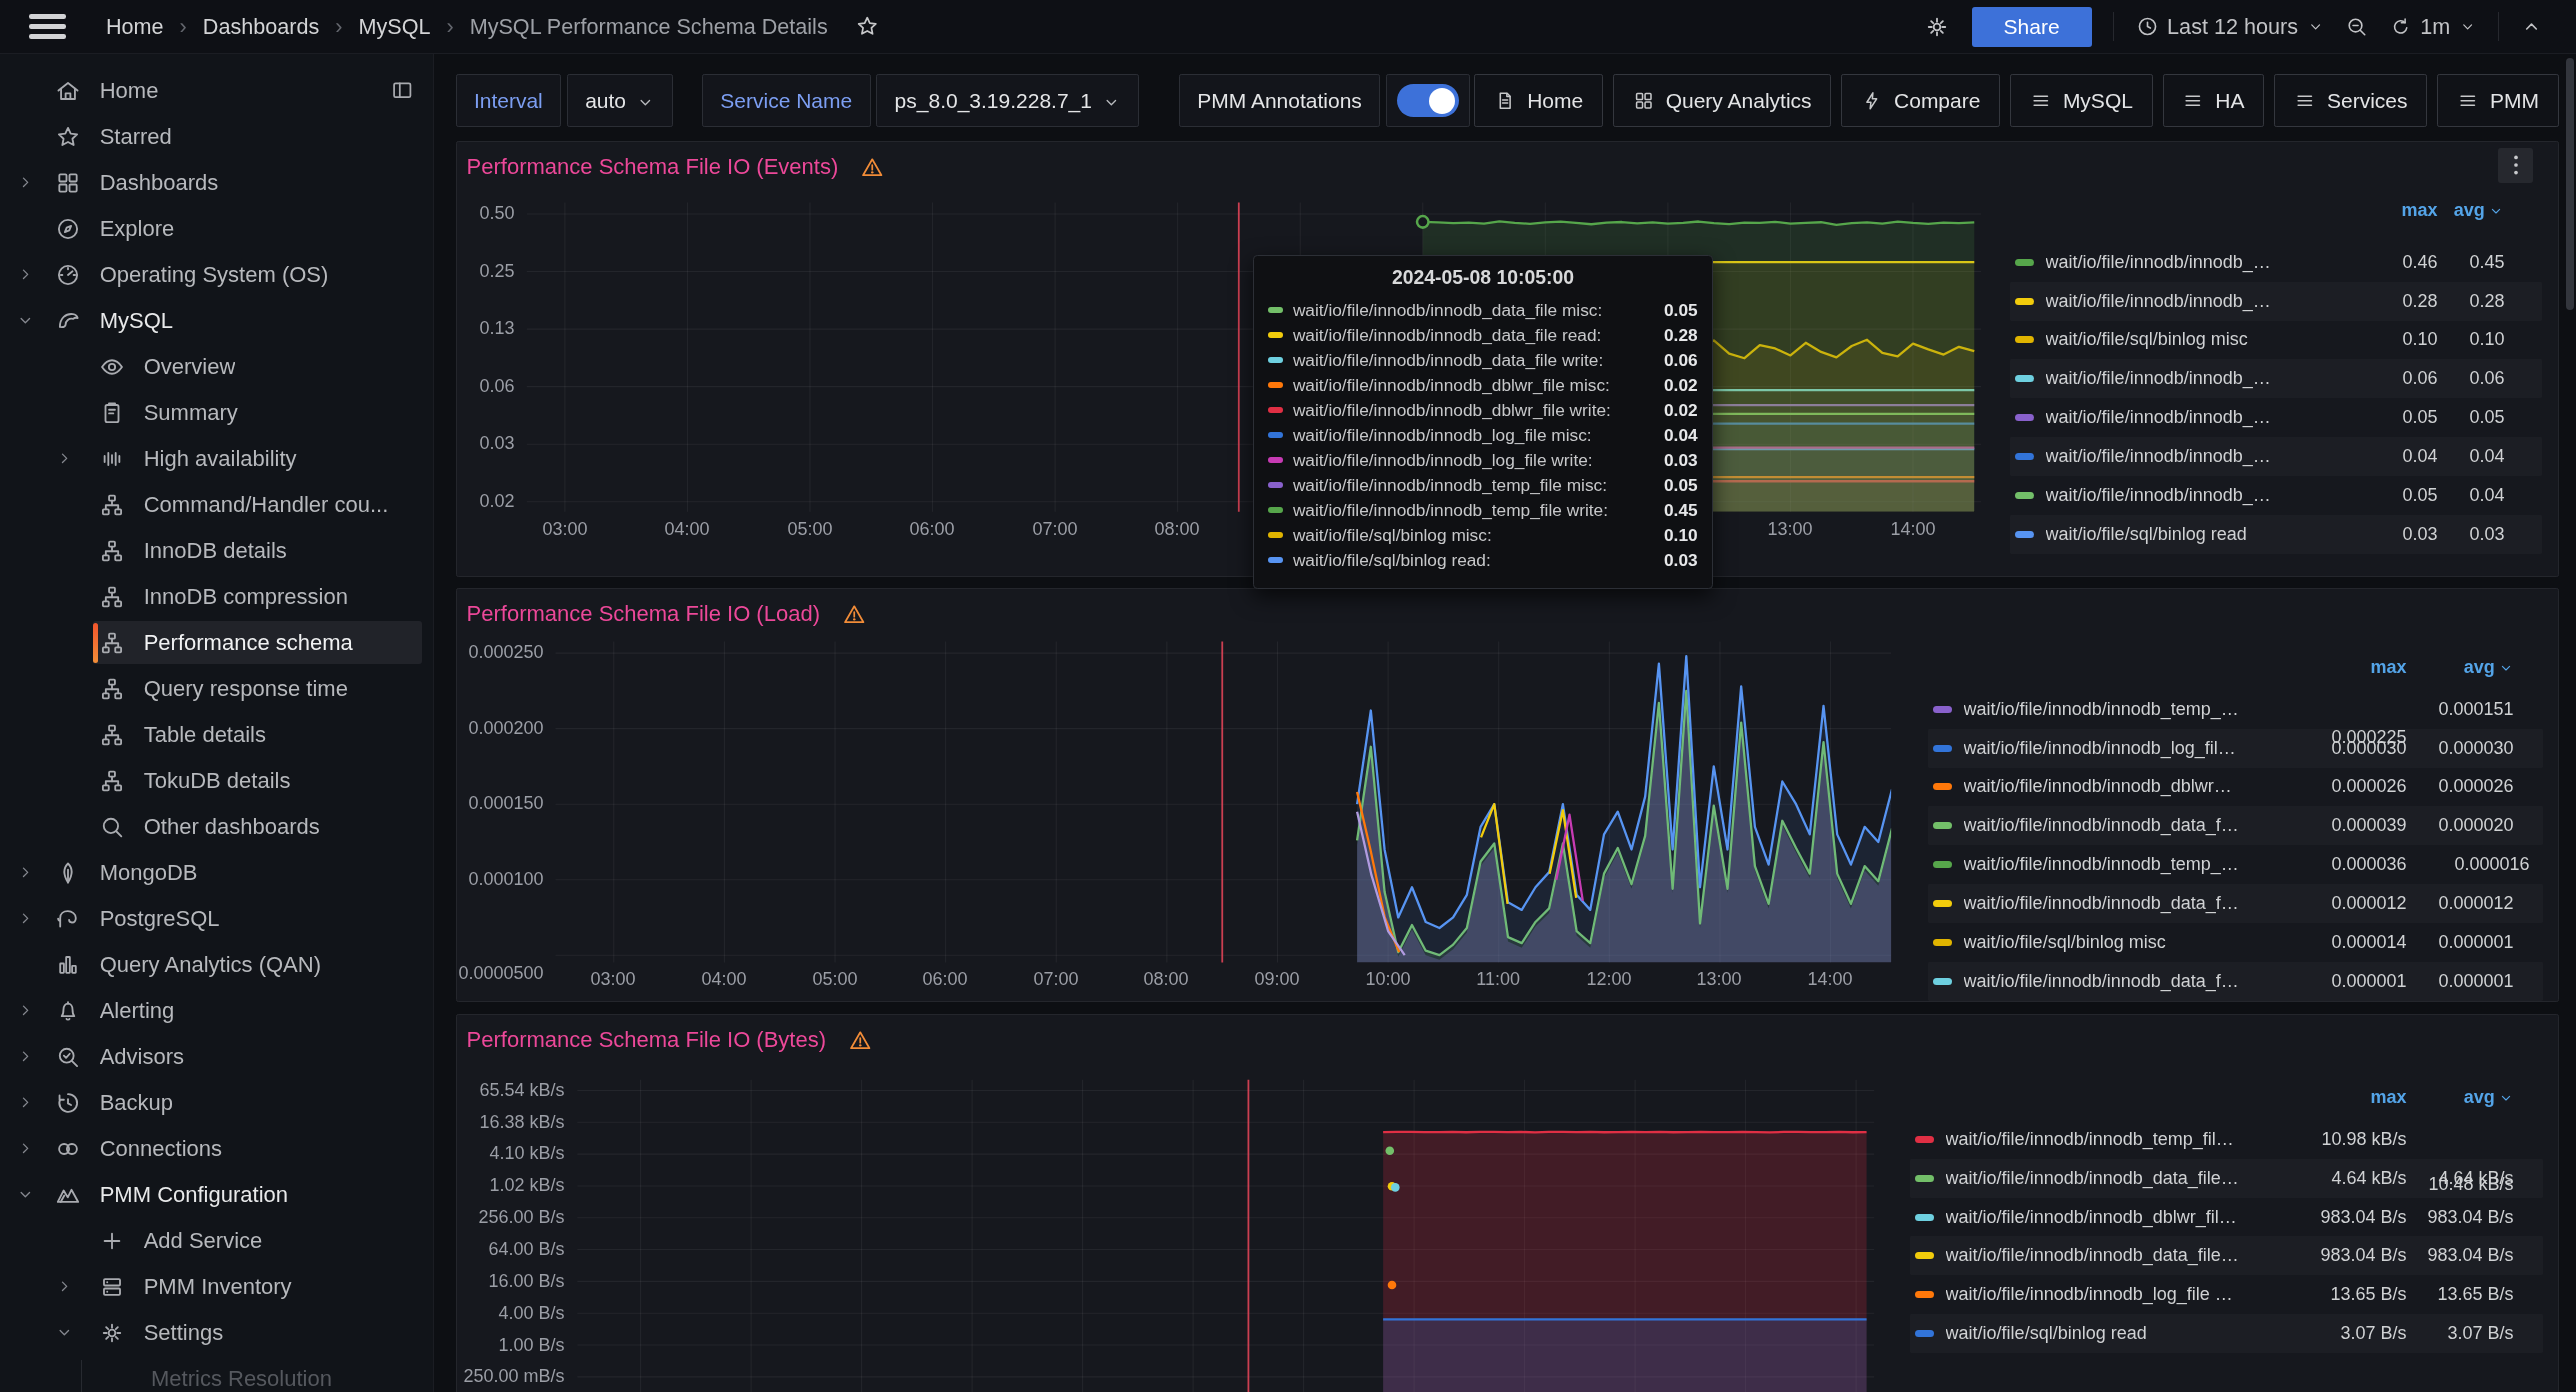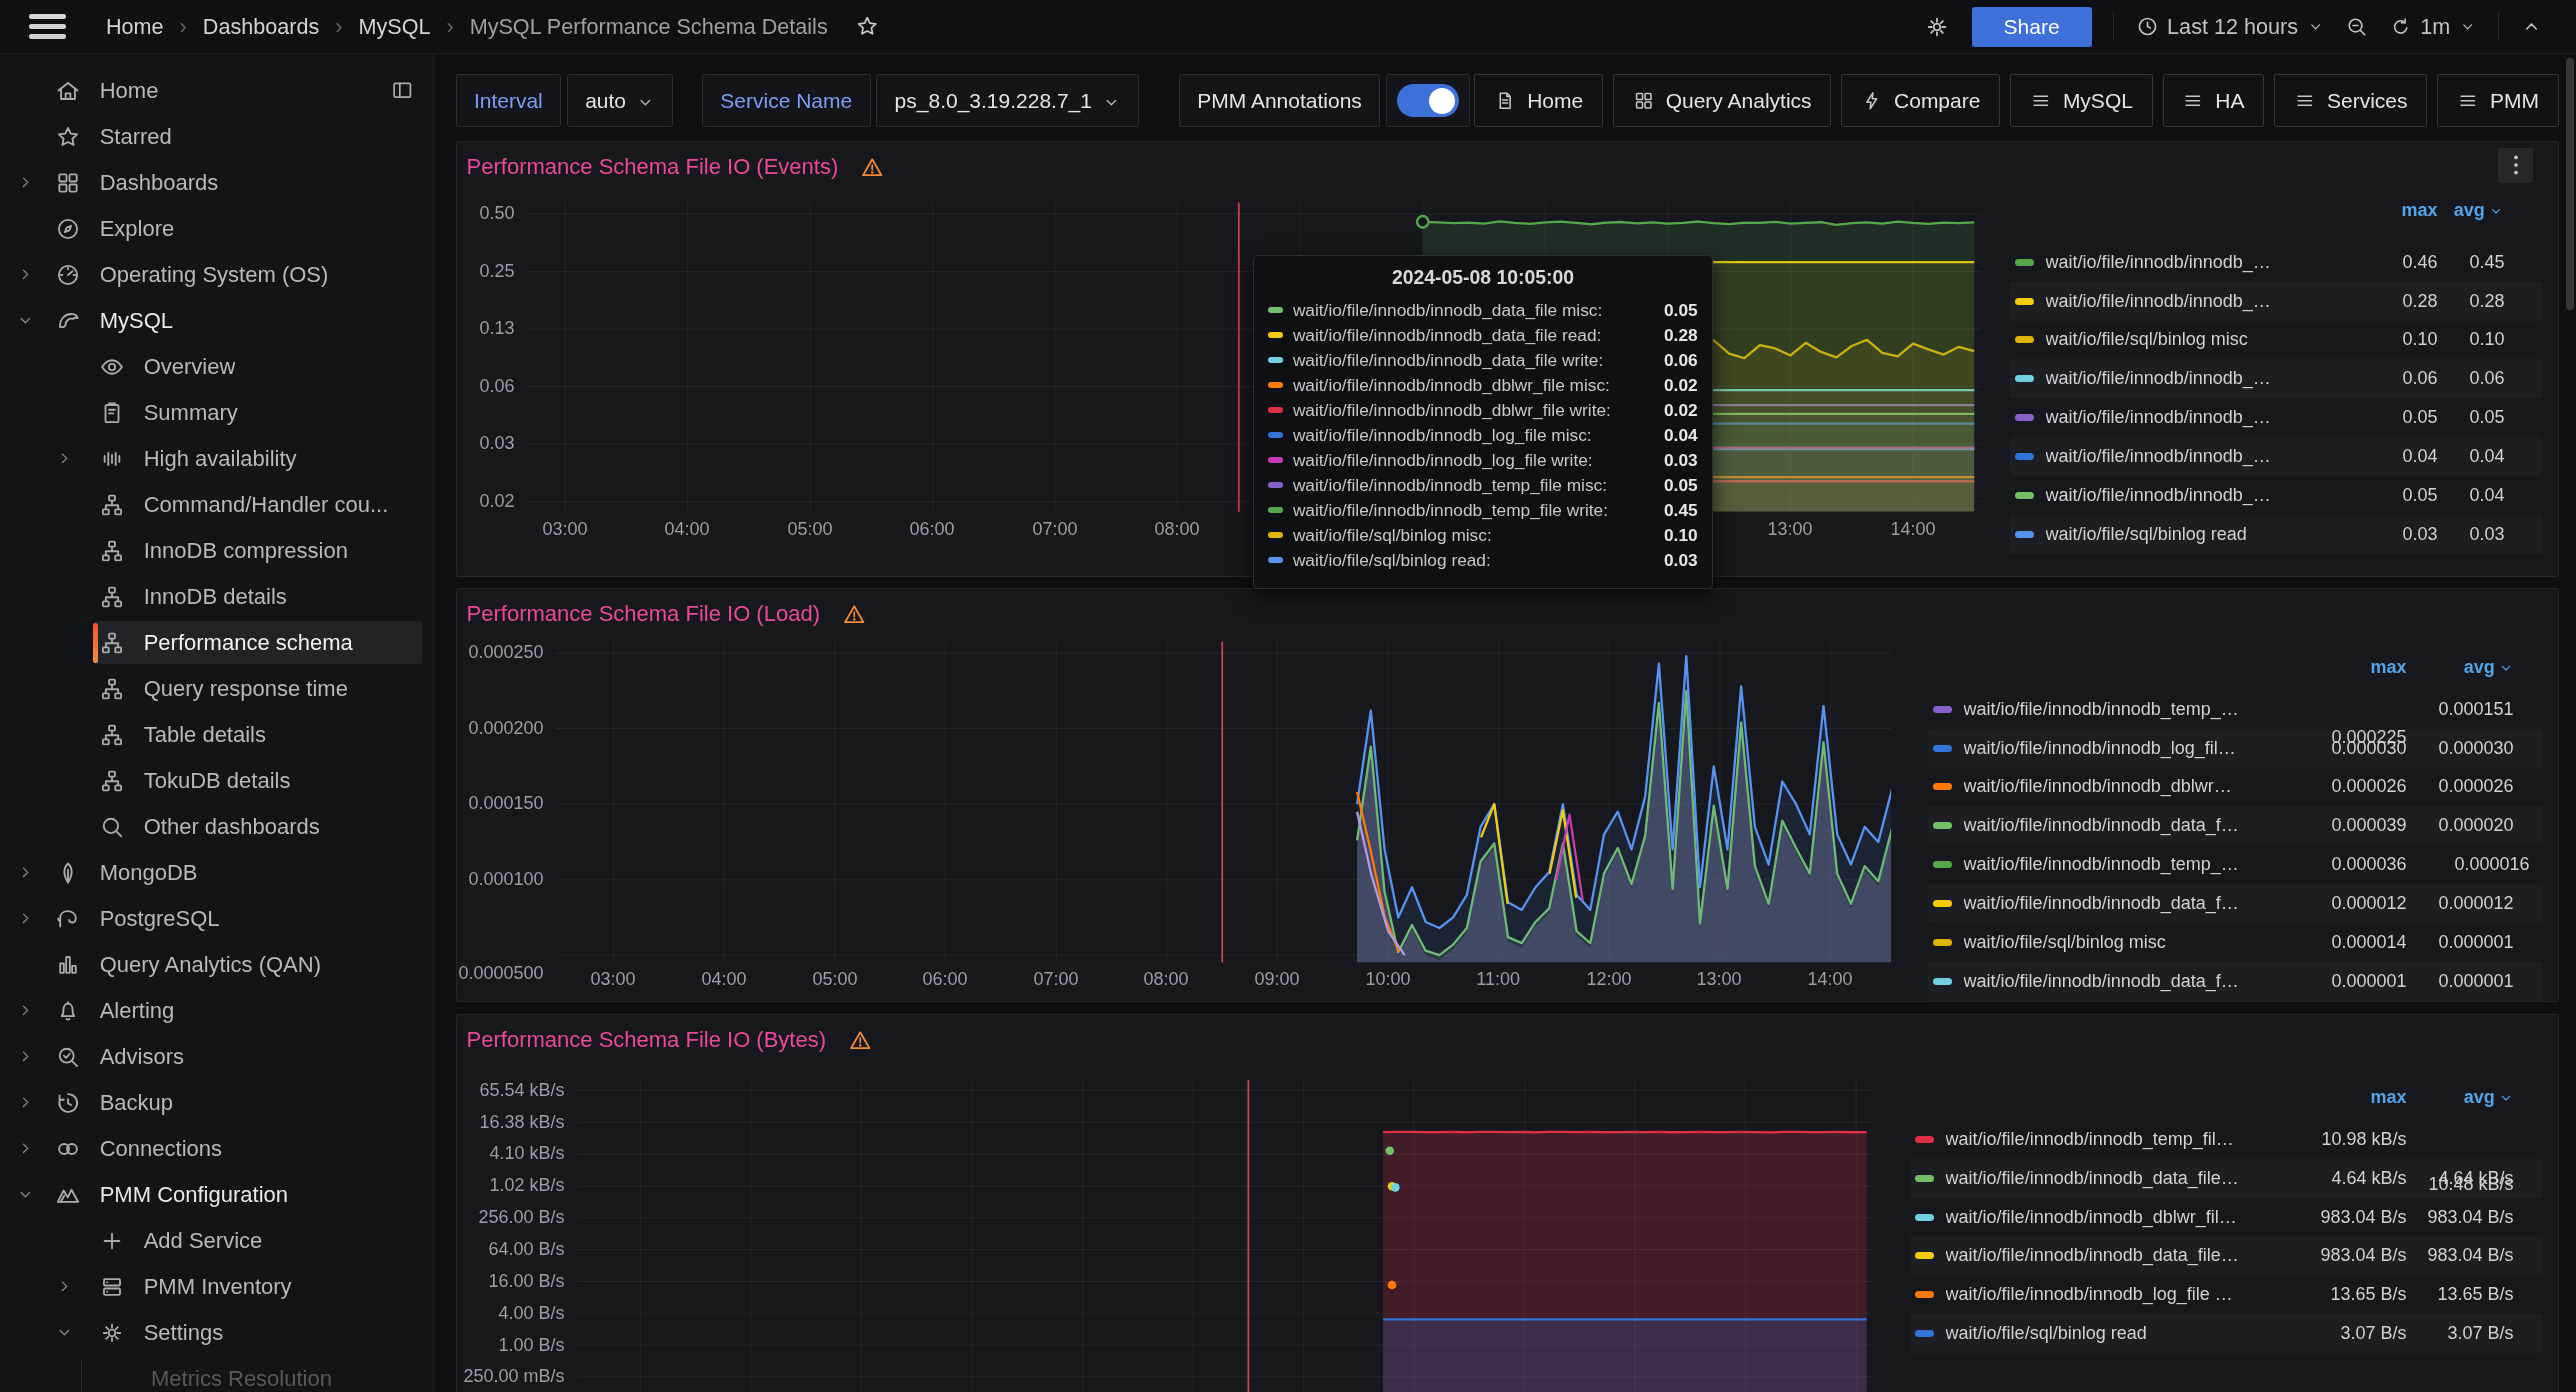--- a/index.html
+++ b/index.html
@@ -309,33 +309,33 @@
       <div class="srow lv1">
         <span class="icn icon">
           <svg viewBox="0 0 24 24" width="26" height="26" fill="none" stroke="currentColor" stroke-width="1.7" stroke-linecap="round" stroke-linejoin="round">
             <rect x="9.3" y="3.4" width="5.4" height="4.6" rx="0.8"></rect>
             <rect x="3.6" y="16" width="5.4" height="4.6" rx="0.8"></rect>
             <rect x="15" y="16" width="5.4" height="4.6" rx="0.8"></rect>
             <path d="M12 8 V12.2"></path>
             <path d="M6.3 16 V12.2 H17.7 V16"></path>
           </svg>
         </span>
-        <span class="lbl">InnoDB compression</span>
+        <span class="lbl">InnoDB details</span>
       </div>
       <div class="srow lv1">
         <span class="icn icon">
           <svg viewBox="0 0 24 24" width="26" height="26" fill="none" stroke="currentColor" stroke-width="1.7" stroke-linecap="round" stroke-linejoin="round">
             <rect x="9.3" y="3.4" width="5.4" height="4.6" rx="0.8"></rect>
             <rect x="3.6" y="16" width="5.4" height="4.6" rx="0.8"></rect>
             <rect x="15" y="16" width="5.4" height="4.6" rx="0.8"></rect>
             <path d="M12 8 V12.2"></path>
             <path d="M6.3 16 V12.2 H17.7 V16"></path>
           </svg>
         </span>
-        <span class="lbl">InnoDB details</span>
+        <span class="lbl">InnoDB compression</span>
       </div>
       <div class="srow lv1 sel">
         <div class="selbg"></div>
         <div class="selbar"></div>
         <span class="icn icon">
           <svg viewBox="0 0 24 24" width="26" height="26" fill="none" stroke="currentColor" stroke-width="1.7" stroke-linecap="round" stroke-linejoin="round">
             <rect x="9.3" y="3.4" width="5.4" height="4.6" rx="0.8"></rect>
             <rect x="3.6" y="16" width="5.4" height="4.6" rx="0.8"></rect>
             <rect x="15" y="16" width="5.4" height="4.6" rx="0.8"></rect>
             <path d="M12 8 V12.2"></path>

